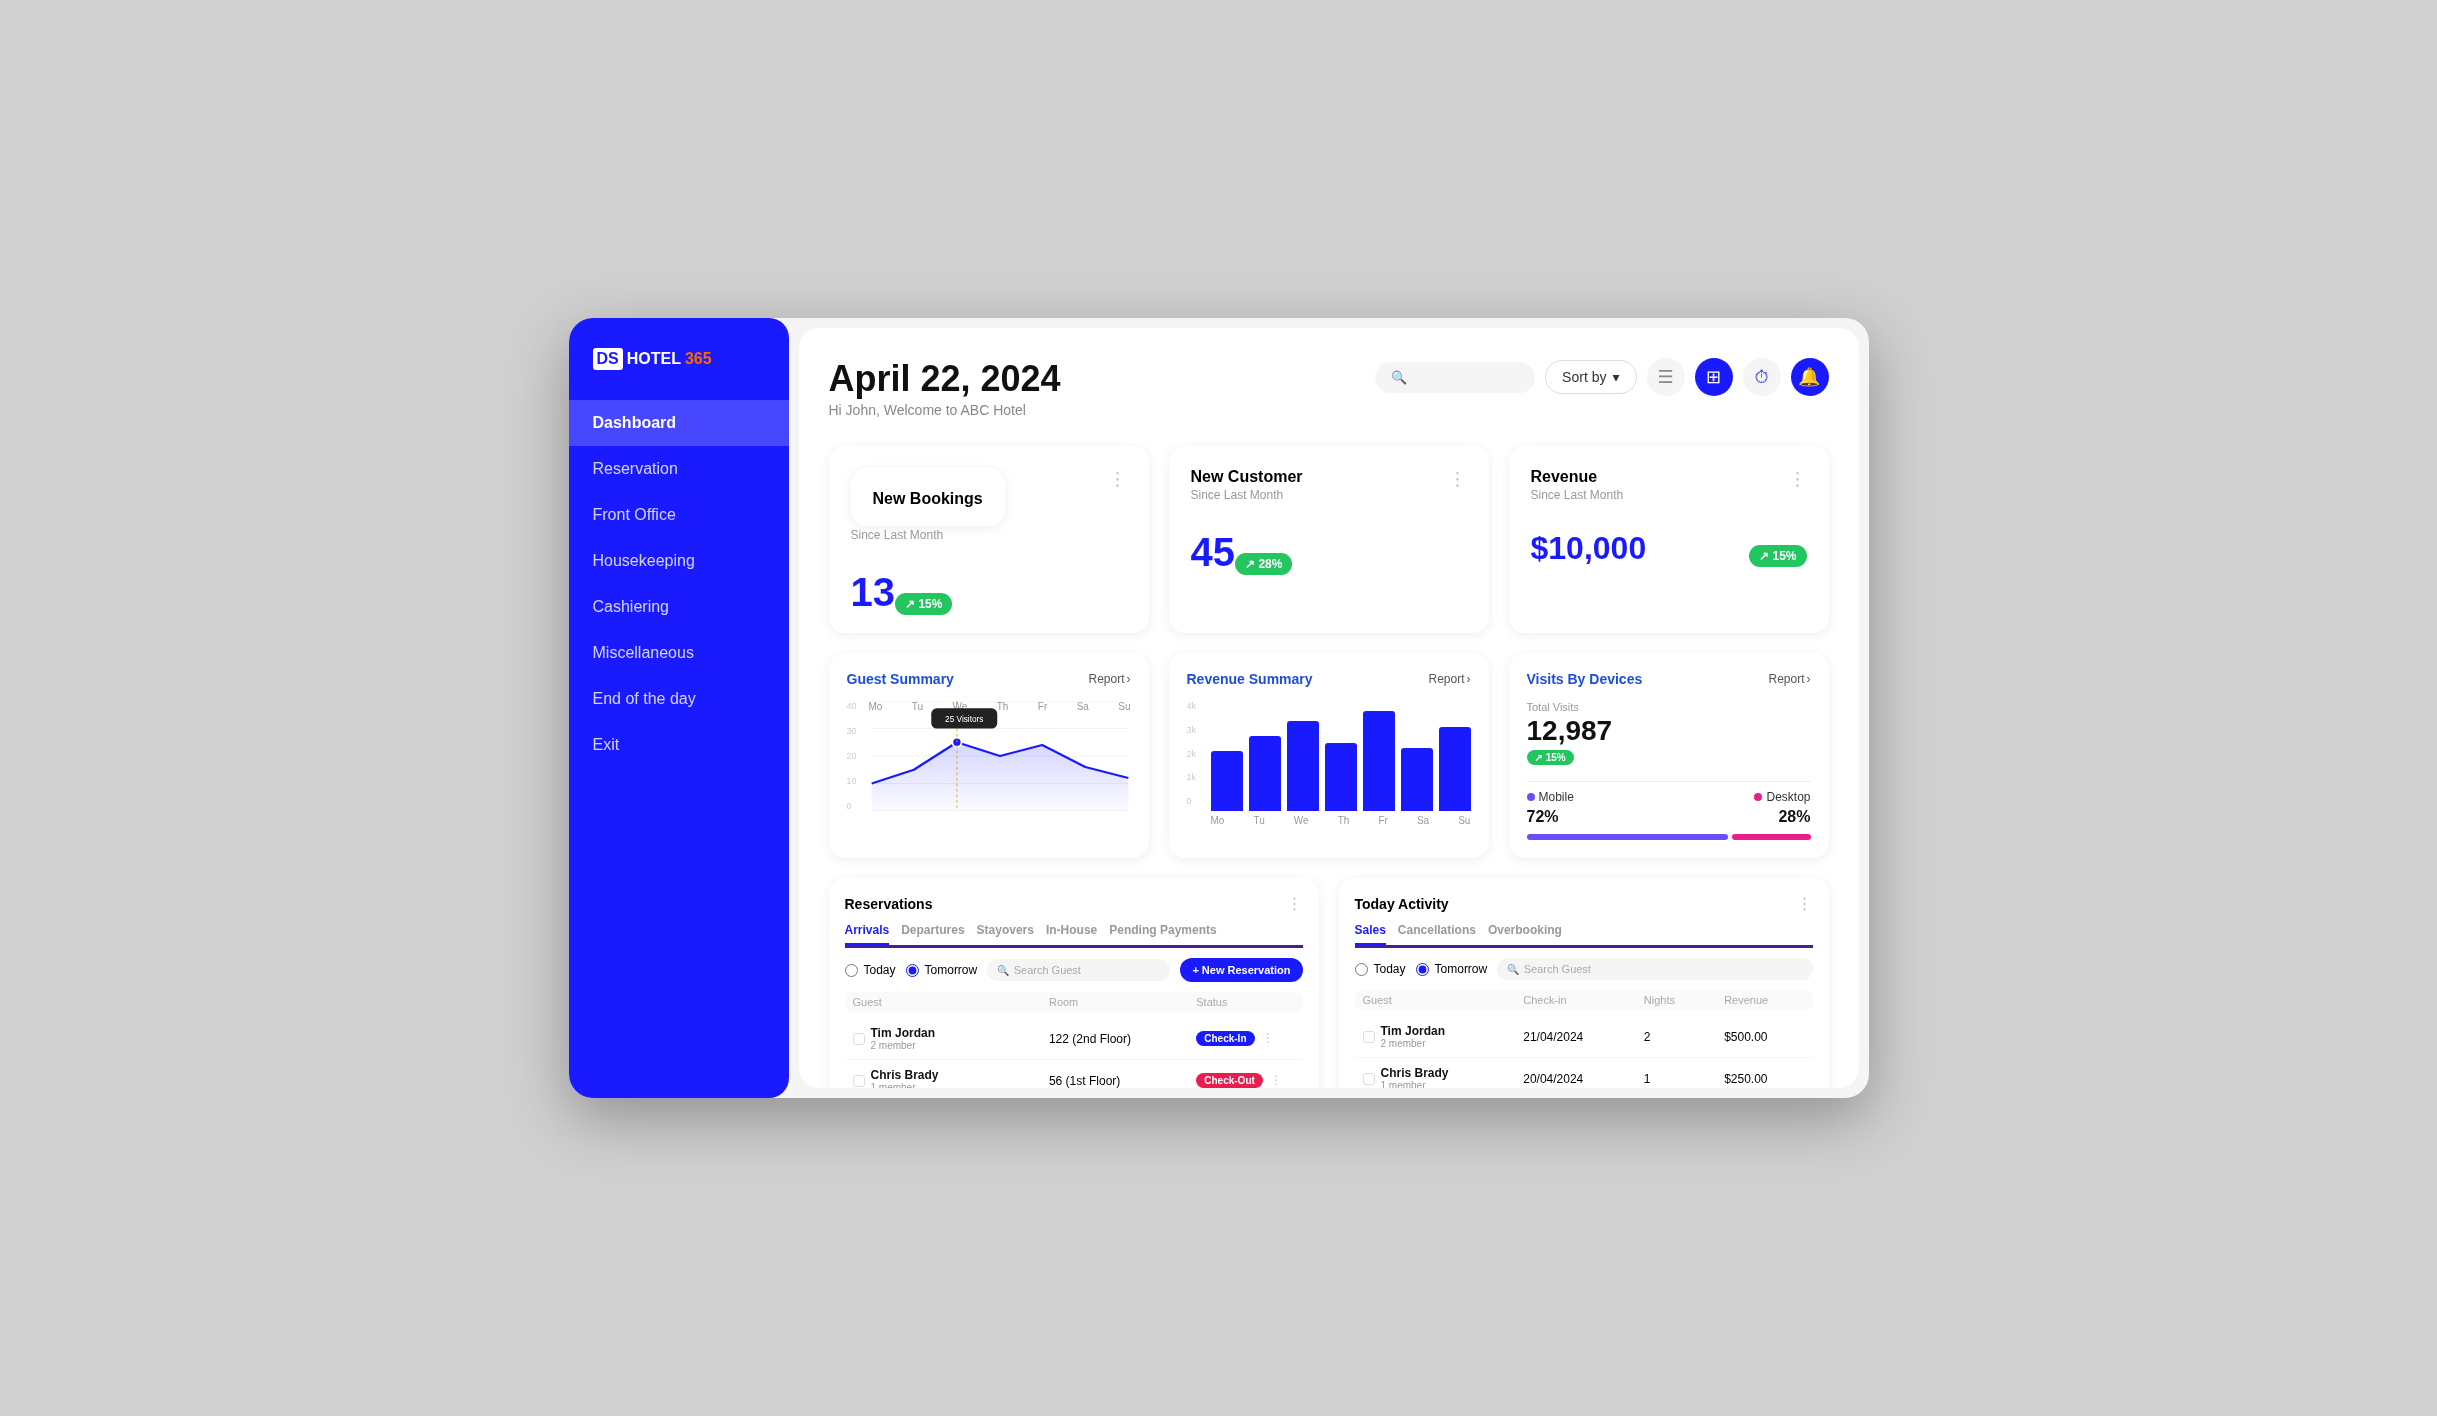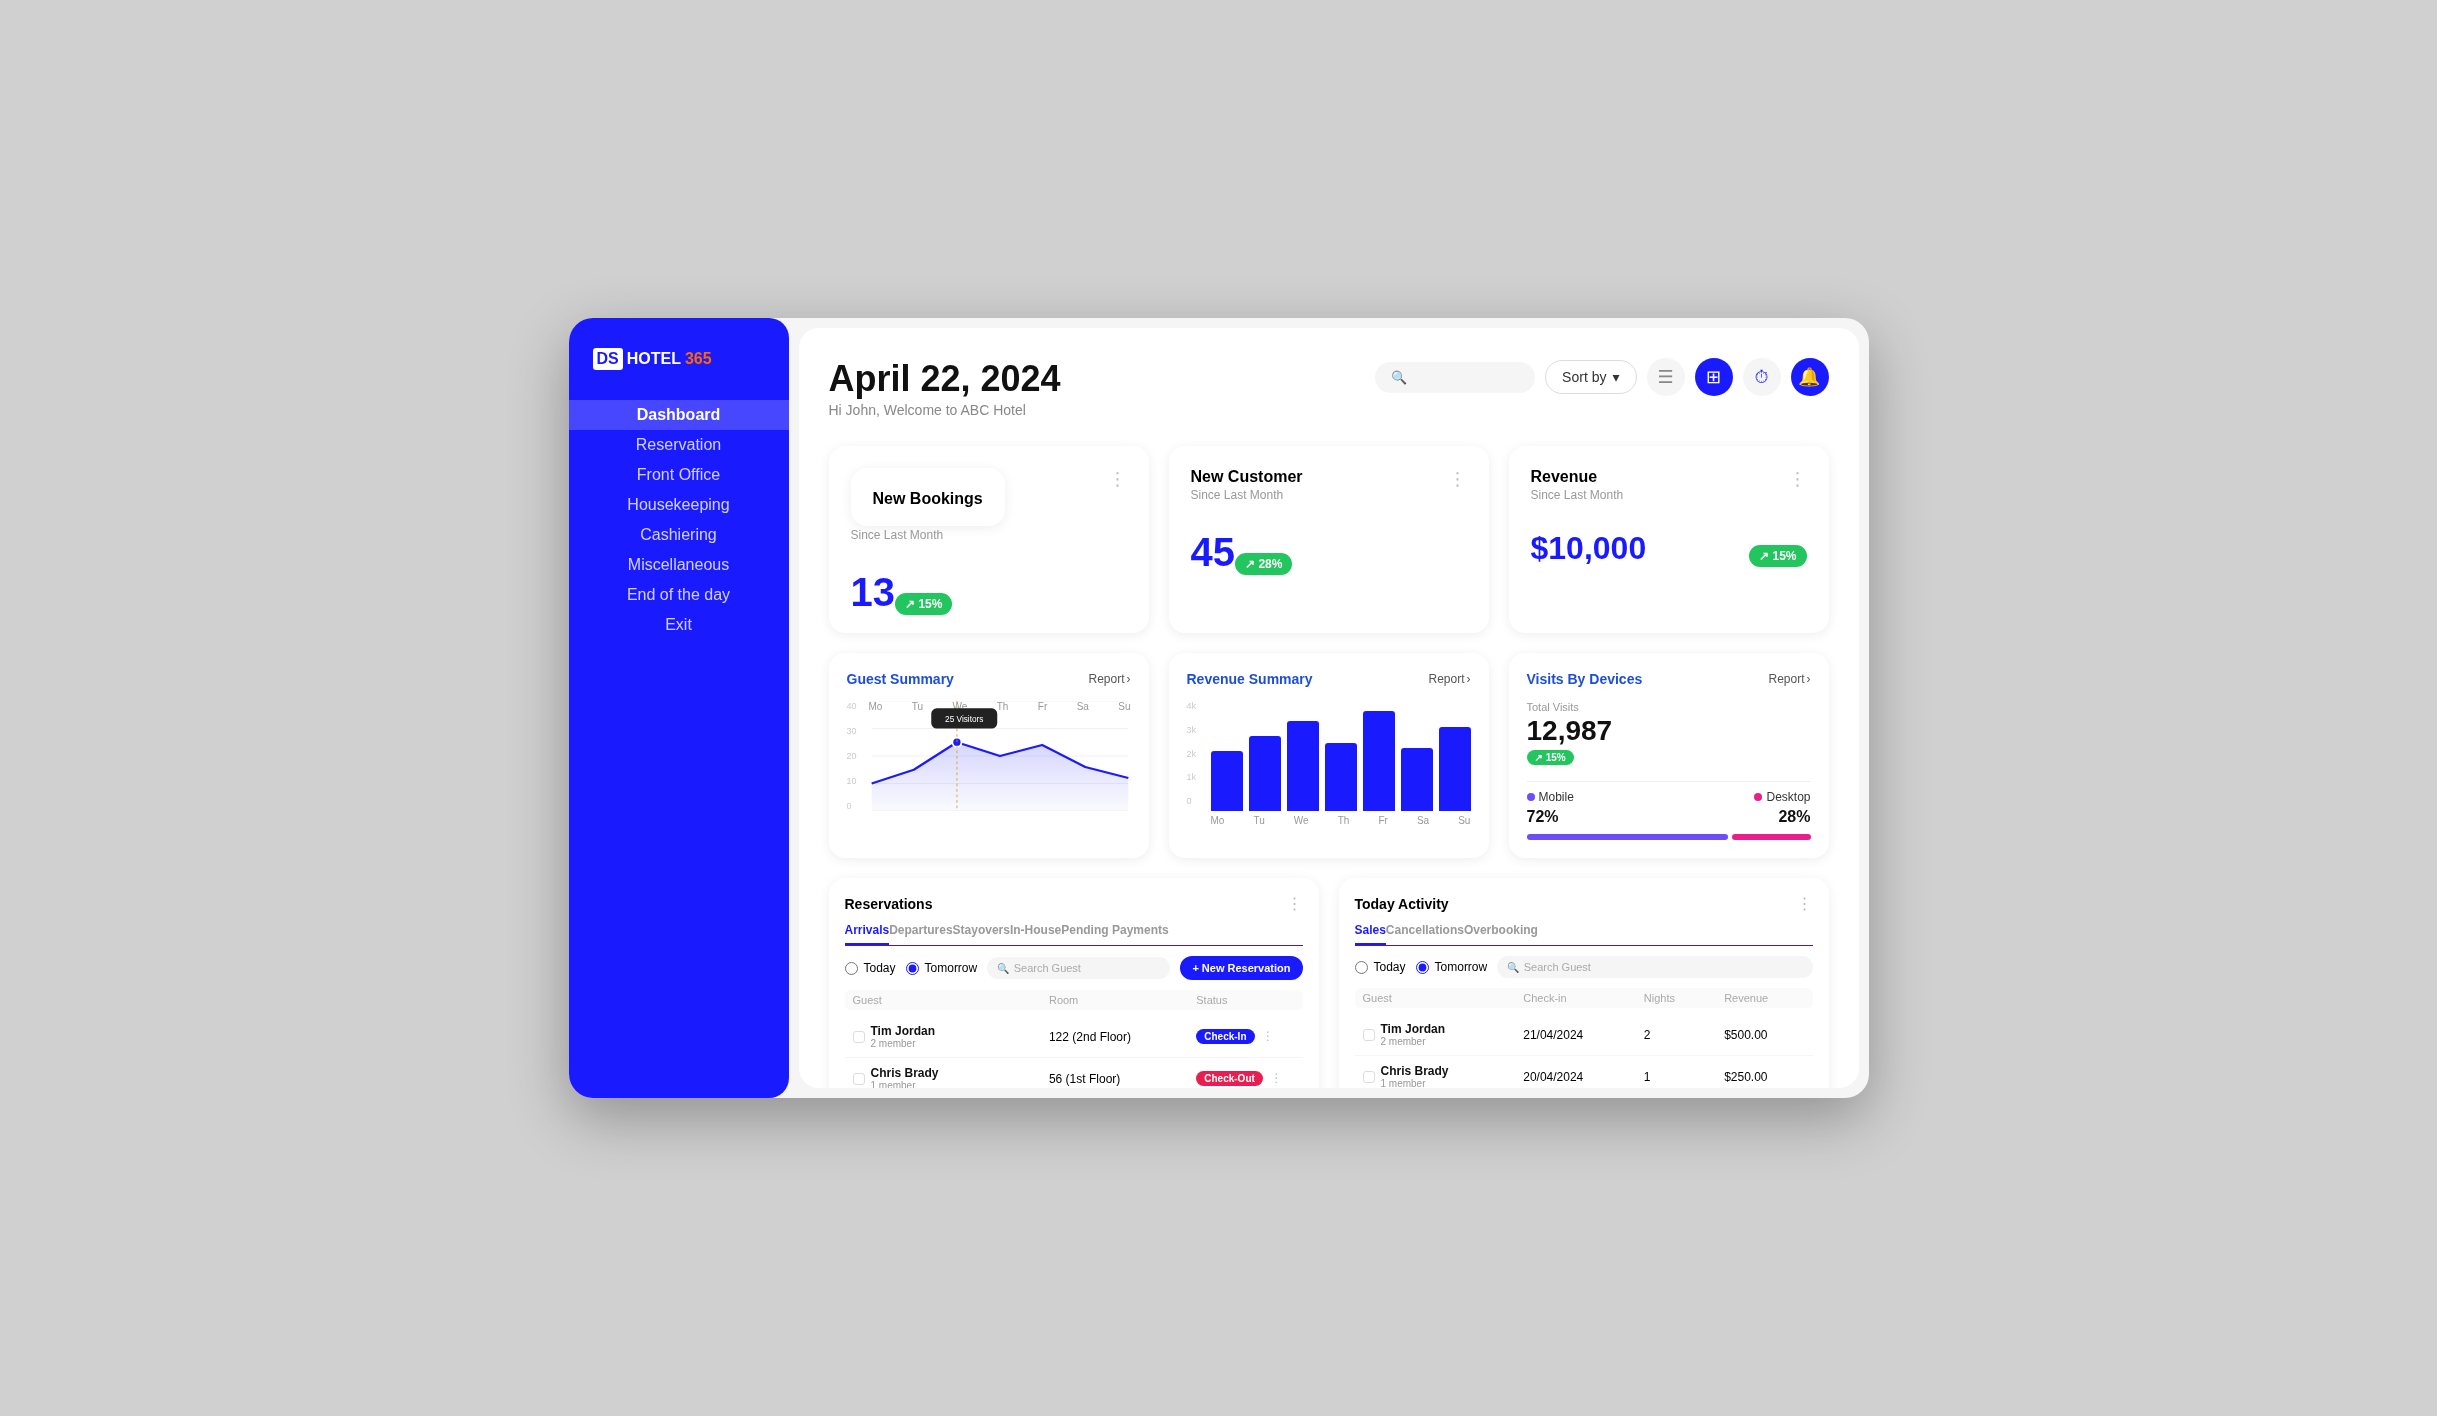--- a/index.html
+++ b/index.html
@@ -49,27 +49,26 @@
       color: white;
       font-weight: 700;
       font-size: 16px;
     }
     .logo-365 {
       color: #ff6600;
       font-weight: 700;
       font-size: 16px;
     }
     .nav-item {
-      padding: 6px 24px;
+      padding: 14px 24px;
       color: rgba(255,255,255,0.8);
       font-size: 16px;
       font-weight: 500;
       cursor: pointer;
       transition: background 0.2s;
-      text-align: center;
     }
     .nav-item.active {
       background: rgba(255,255,255,0.2);
       color: white;
       font-weight: 600;
     }
     
     .main-content {
       flex: 1;
       background: white;
@@ -274,22 +273,22 @@
     }
     .table-card-header {
       display: flex;
       justify-content: space-between;
       align-items: center;
       margin-bottom: 10px;
     }
     .table-card-header h4 { font-size: 14px; font-weight: 700; }
     .tabs-row {
       display: flex;
-      gap: 0;
-      border-bottom: 1px solid #4c1d95;
+      gap: 12px;
+      border-bottom: 3px solid #4c1d95;
       margin-bottom: 10px;
     }
     .tab {
       font-size: 12px;
       font-weight: 600;
       color: #999;
       padding-bottom: 6px;
       cursor: pointer;
     }
     .tab.active {

